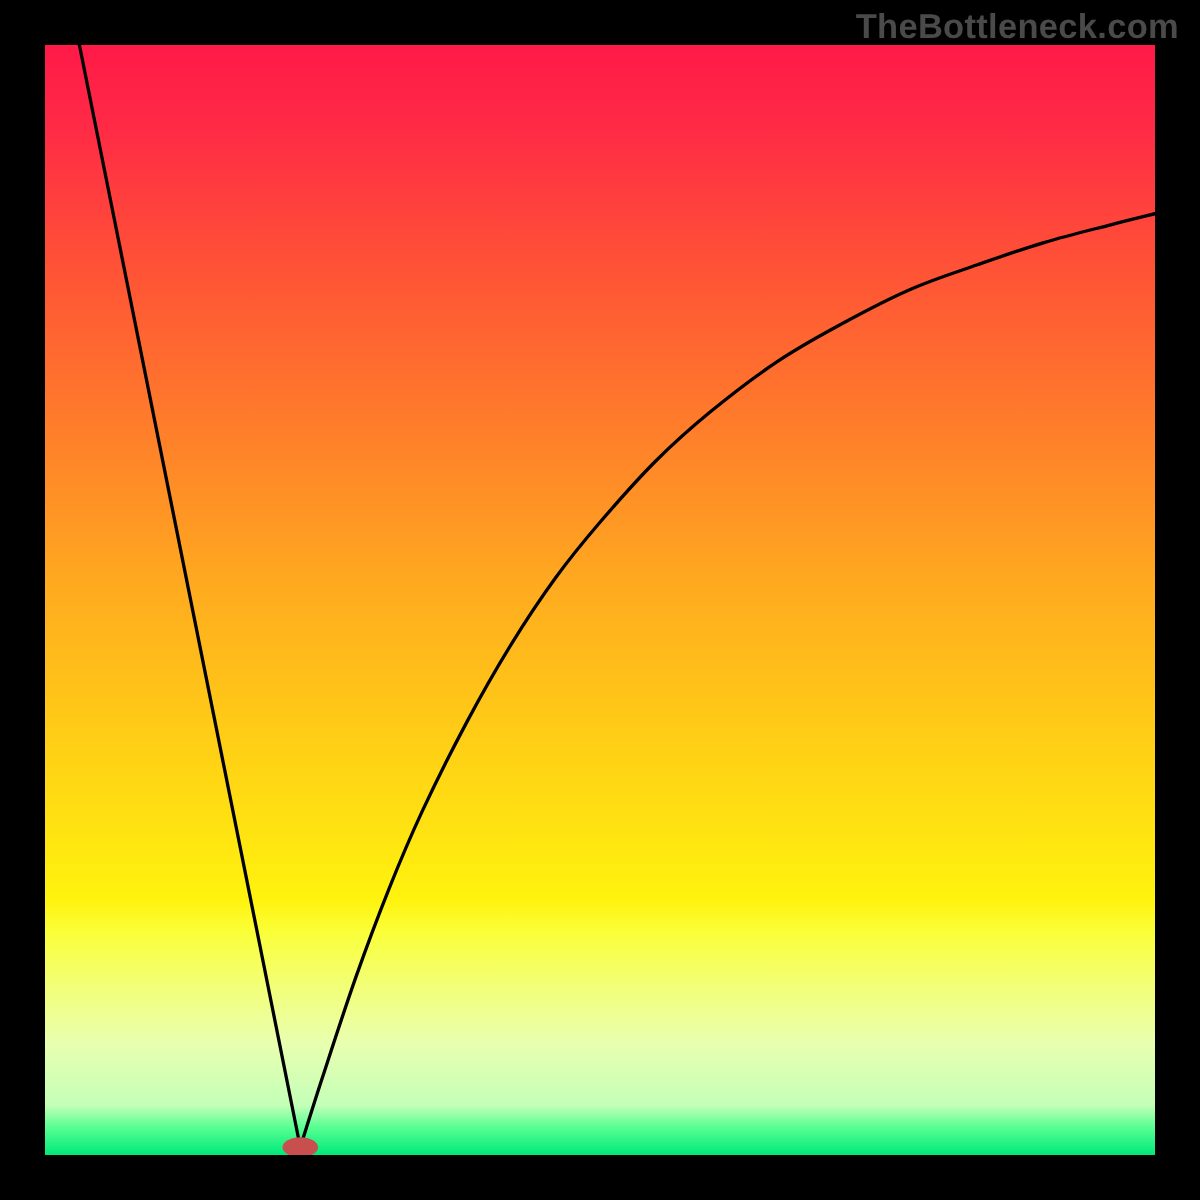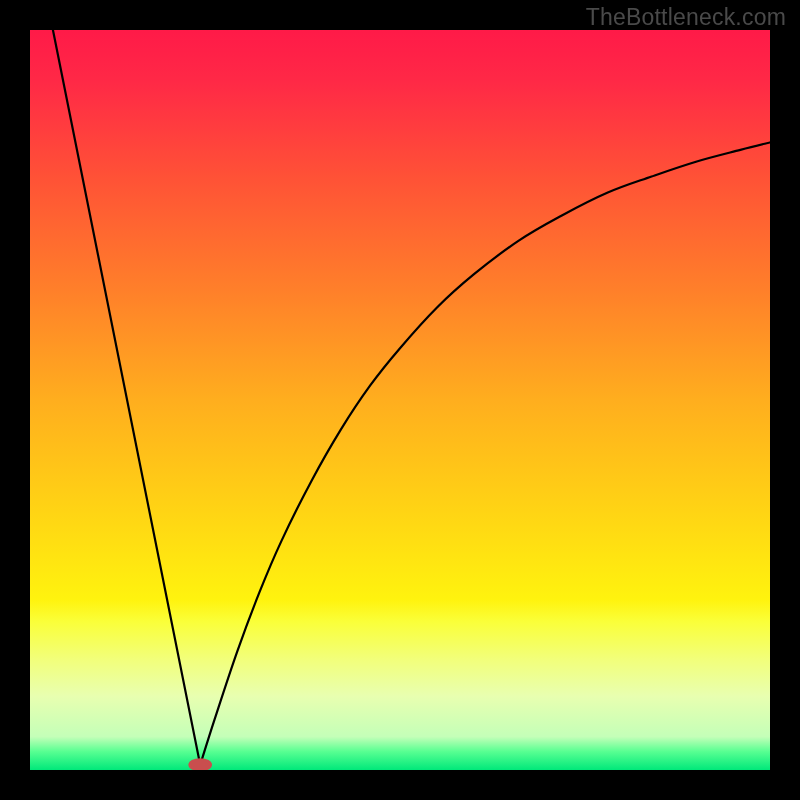--- a/index.html
+++ b/index.html
@@ -23,21 +23,21 @@
     top: 30px;
     width: 740px;
     height: 740px;
   }
   .watermark {
     position: absolute;
     top: 4px;
     right: 14px;
     color: #4a4a4a;
     font-size: 23px;
-    font-weight: 400;
+    font-weight: 700;
     letter-spacing: 0.2px;
     user-select: none;
   }
   svg { display: block; }
   .marker {
     fill: #c94e4e;
     stroke: none;
   }
   .curve {
     fill: none;

